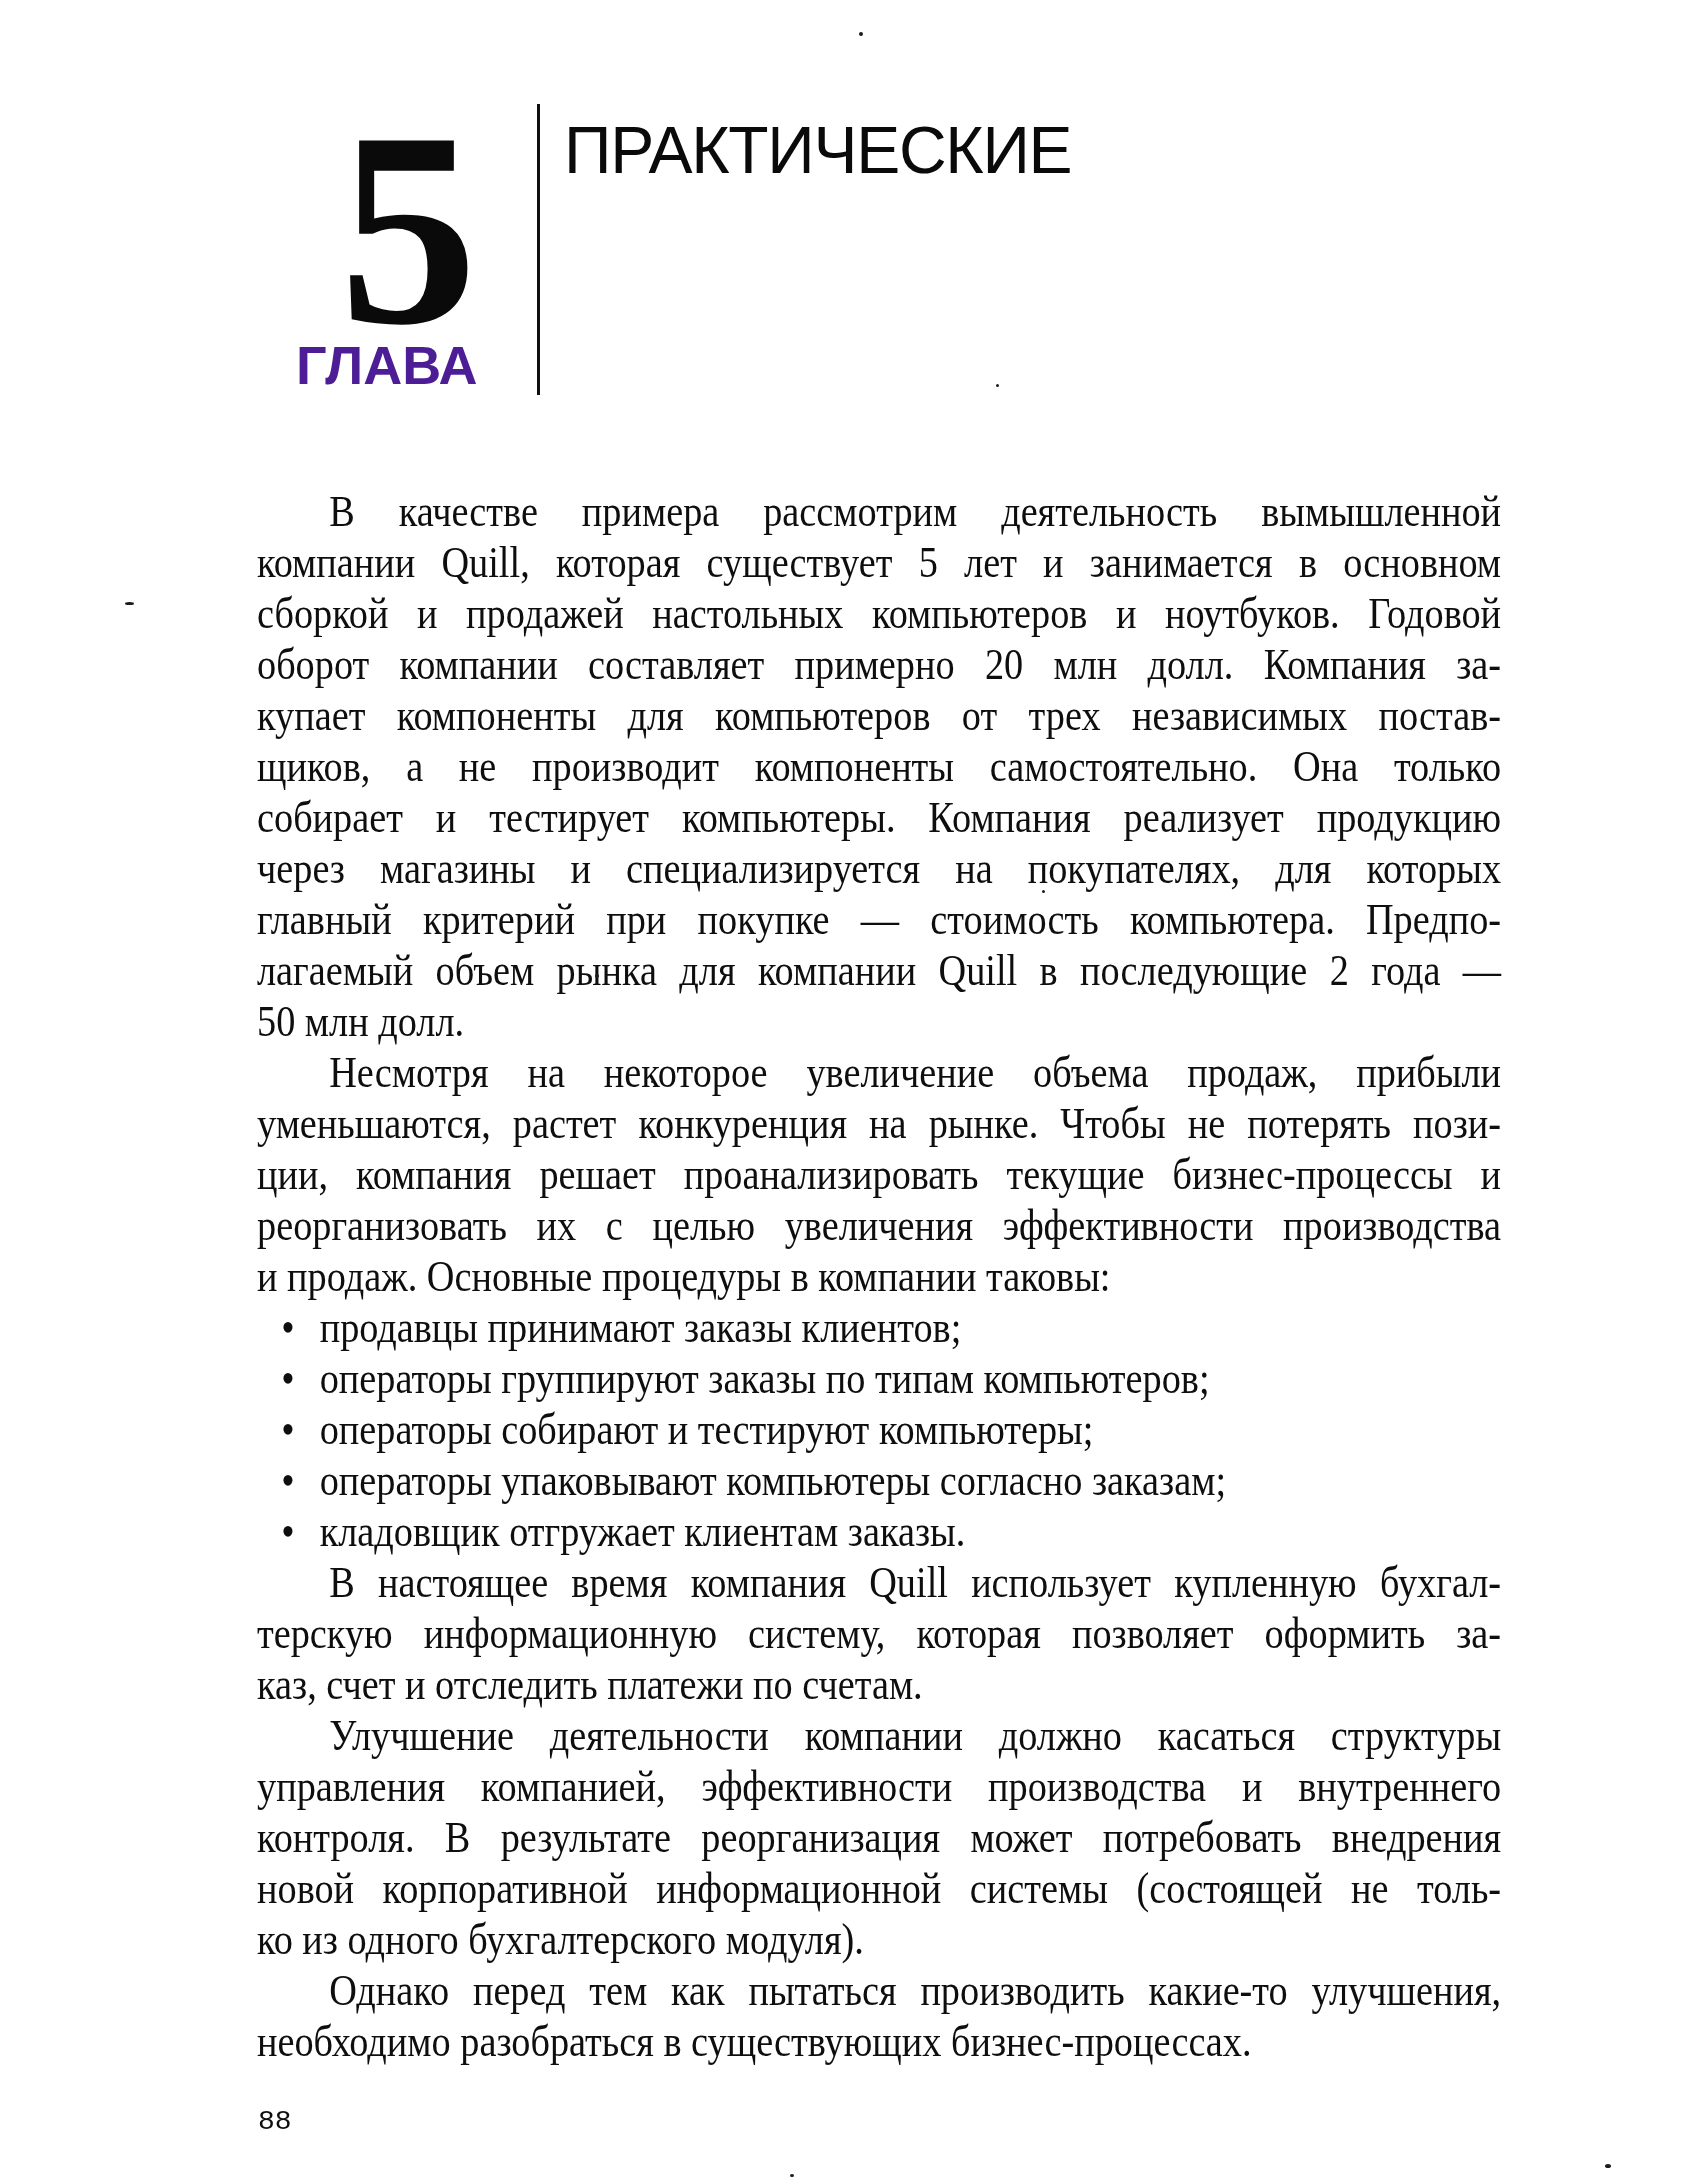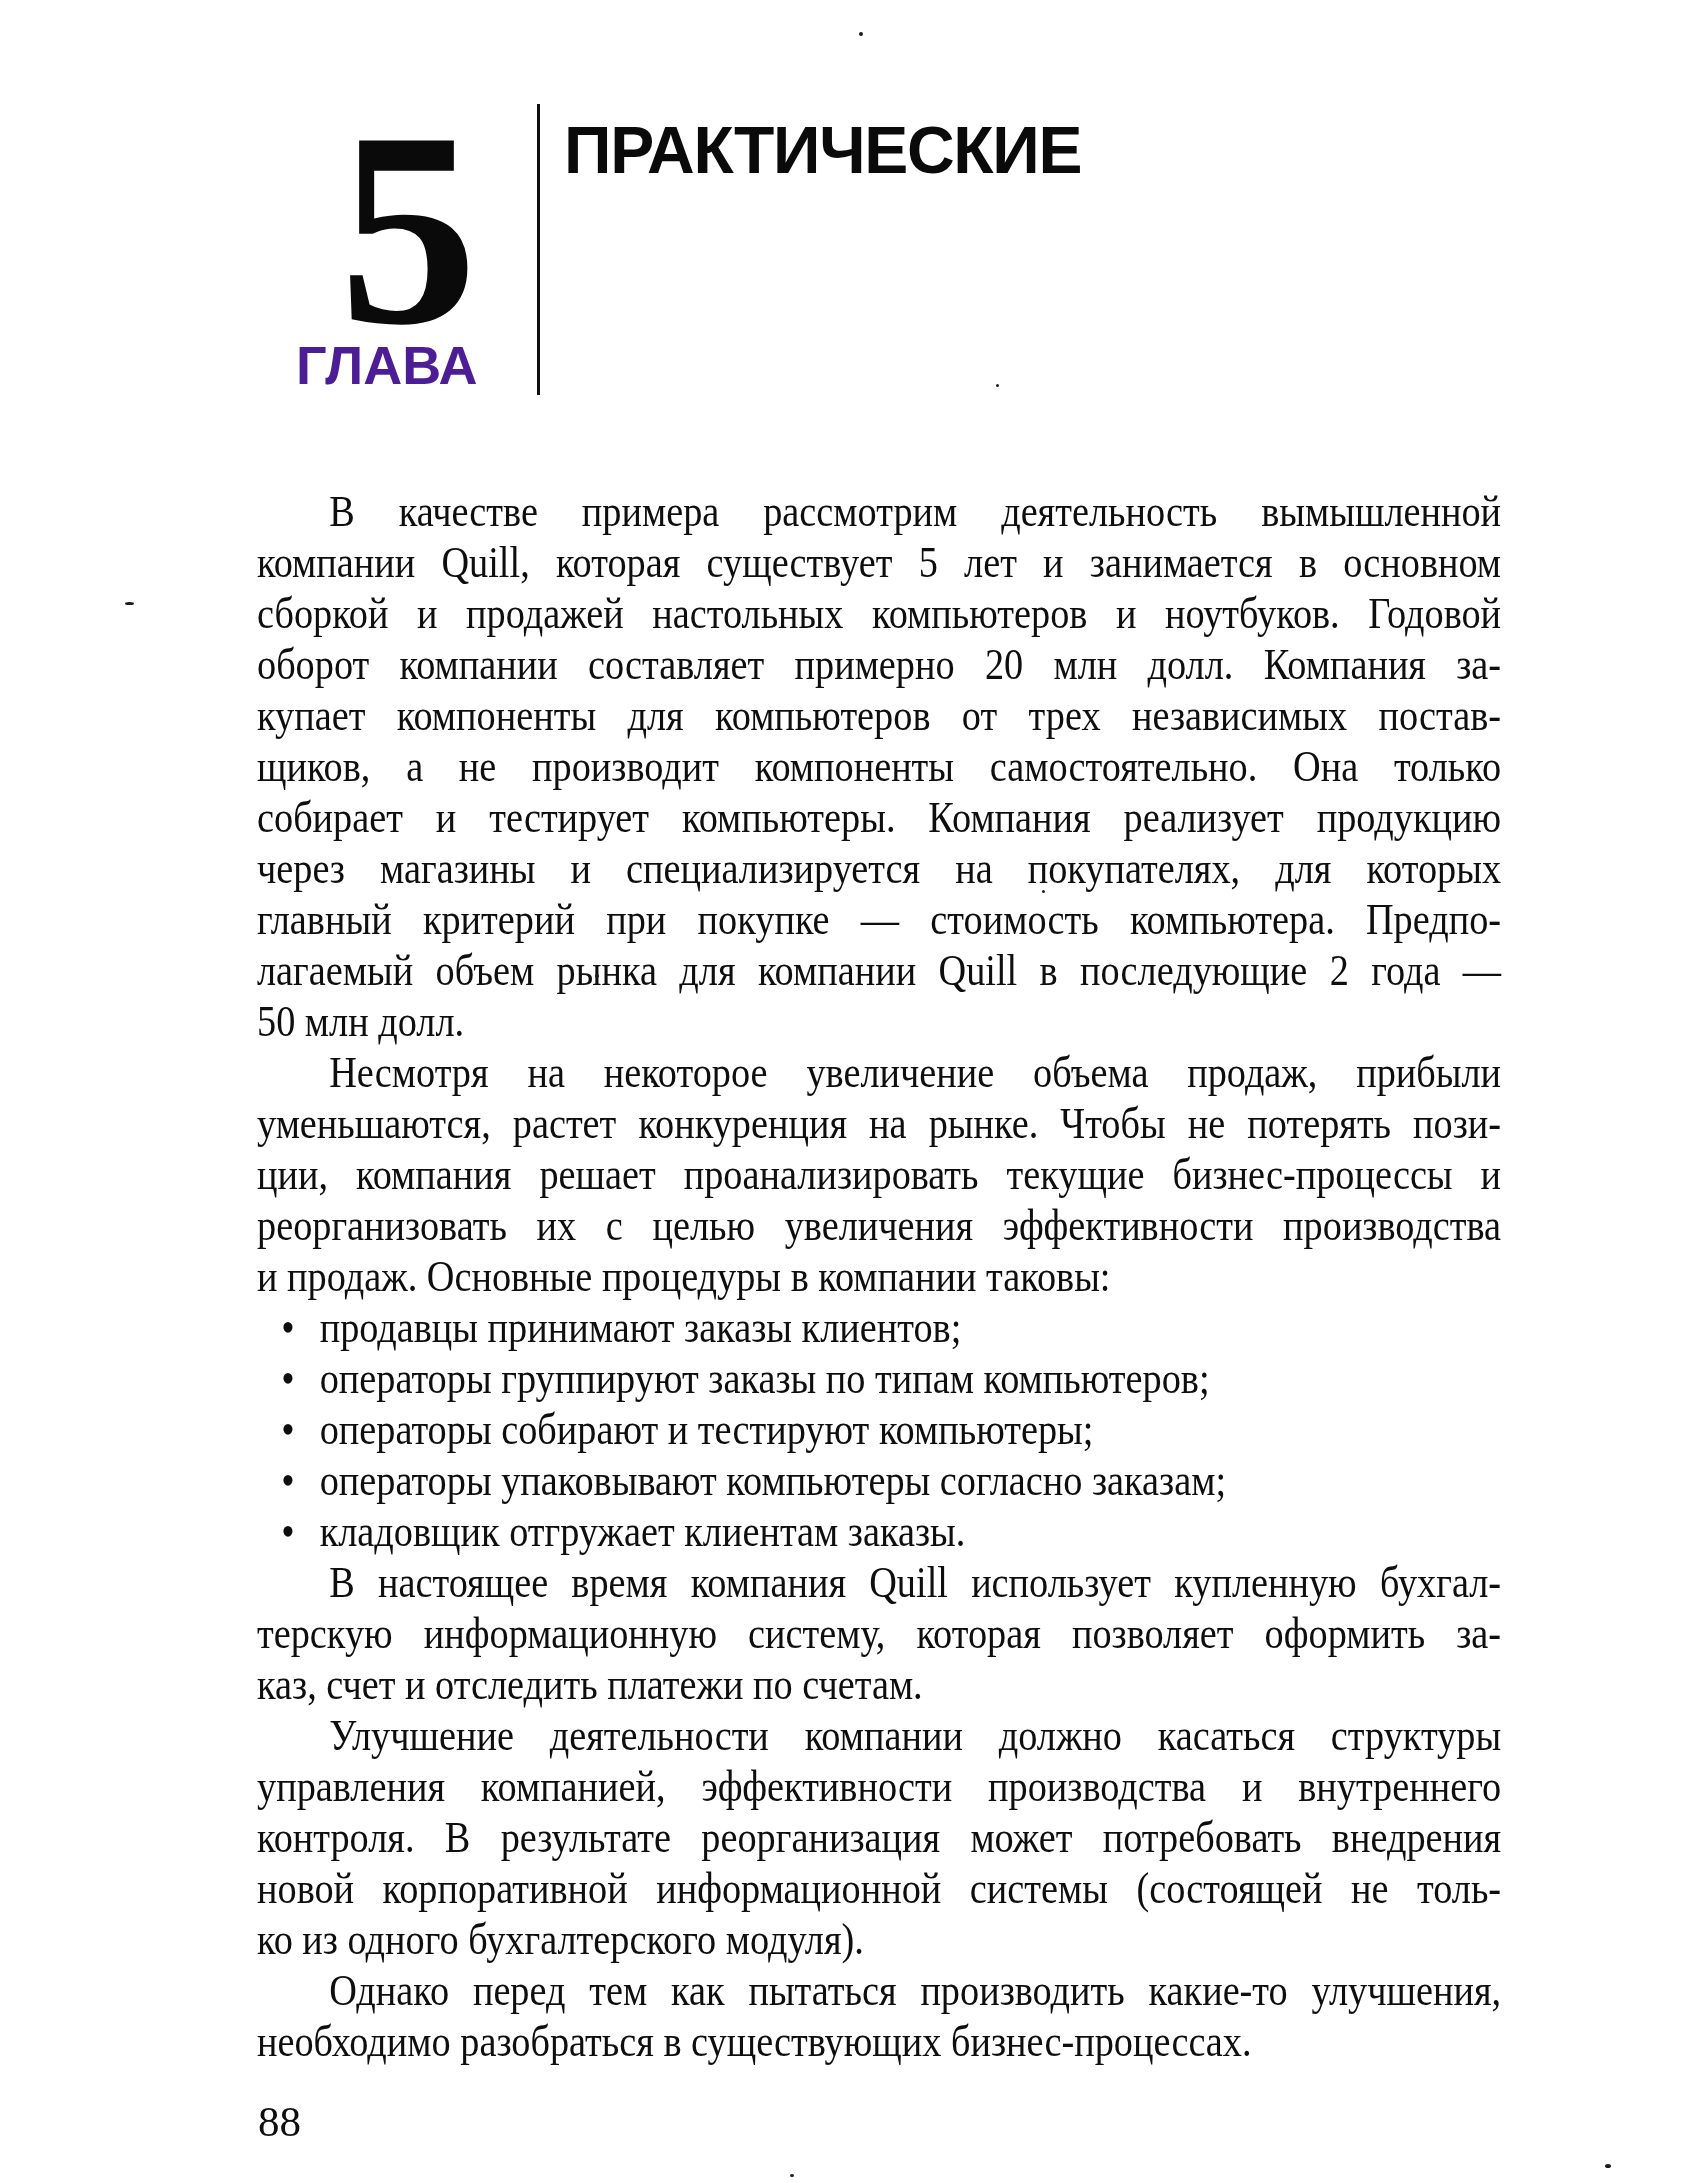--- a/index.html
+++ b/index.html
@@ -41,21 +41,21 @@
     top: 104px;
     width: 3.3px;
     height: 291px;
     background: #101010;
   }
   .chapter-title {
     position: absolute;
     left: 564px;
     top: 116px;
     font-family: "Liberation Sans", sans-serif;
-    font-weight: 700;
+    font-weight: 400;
     font-size: 66px;
     line-height: 68px;
     letter-spacing: -1.3px;
     color: #0a0a0a;
     white-space: nowrap;
   }
 
   
   .body-text {
     position: absolute;
@@ -83,22 +83,22 @@
     box-sizing: border-box;
     flex: 0 0 auto;
   }
   .bullet-text { flex: 1 1 auto; }
 
   
   .page-number {
     position: absolute;
     left: 258px;
     top: 2100px;
-    font-family: Liberation Serif, serif;
-    font-size: 43px;
+    font-family: Liberation Mono, monospace;
+    font-size: 28px;
     line-height: 43px;
     color: #0e0e0e;
   }
 
   
   .speck {
     position: absolute;
     background: #1c1c1c;
     border-radius: 50%;
   }

